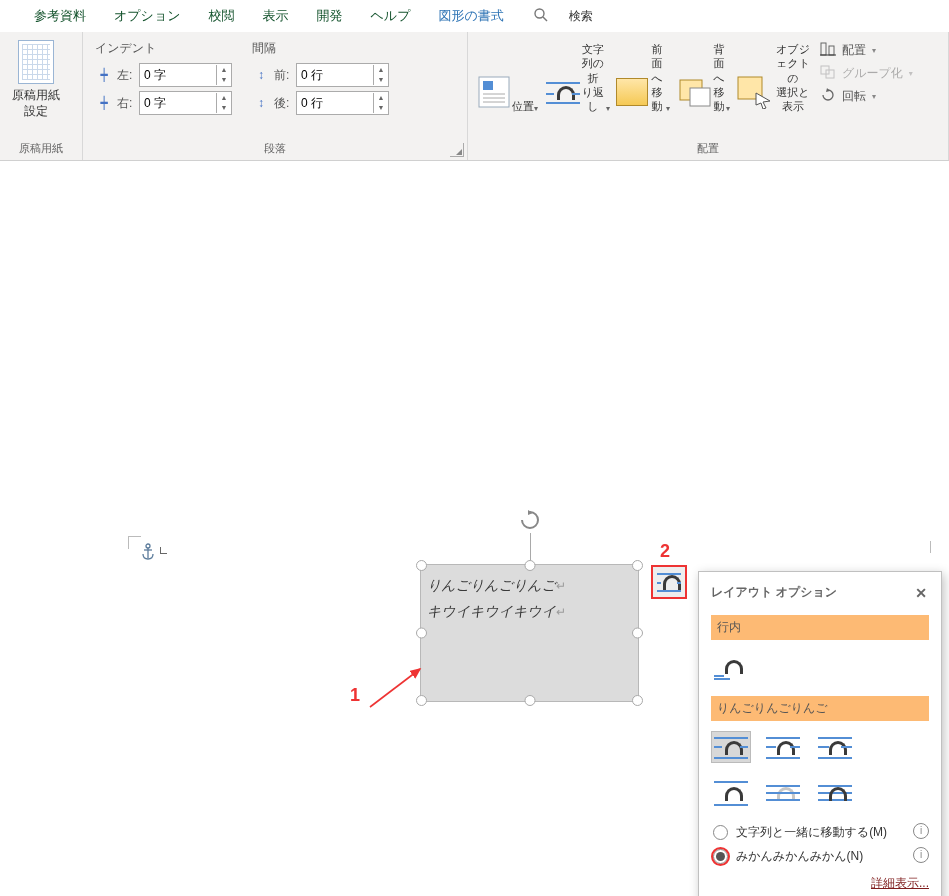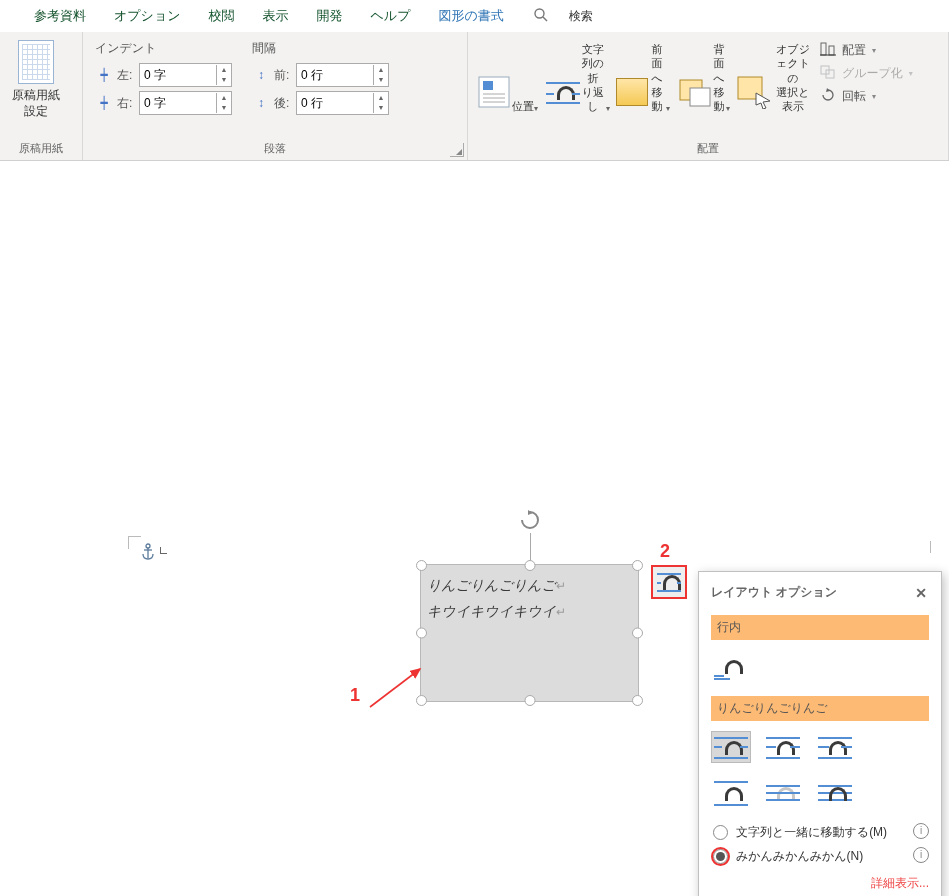--- a/index.html
+++ b/index.html
@@ -67,21 +67,21 @@
 .mini-wrap .arc{position:absolute;left:11px;top:6px;width:12px;height:11px;border:3px solid #3a3a3a;border-bottom:none;border-radius:10px 10px 0 0}
 .mini-wrap.light .arc{border-color:#c7c7c7}
 .mini-wrap .l{position:absolute;height:1.5px;background:#538ed5}
 .radio-row{display:flex;align-items:flex-start;gap:8px;margin:6px 0;padding-left:2px}
 .radio{width:13px;height:13px;border:1px solid #888;border-radius:50%;margin-top:2px;flex-shrink:0;position:relative}
 .radio.checked::after{content:"";position:absolute;inset:2px;border-radius:50%;background:#555}
 .radio-row.marked .radio{outline:2px solid #e33;outline-offset:0}
 .radio-lab{flex:1;line-height:1.5}
 .info-i{width:14px;height:14px;border:1px solid #888;border-radius:50%;text-align:center;font-size:10px;color:#888;line-height:13px;flex-shrink:0}
 .details-link{text-align:right;margin-top:10px}
-.details-link a{color:#ef4444;cursor:pointer}
+.details-link a{color:#7f1d1d;text-decoration:underline;cursor:pointer}
 .anno{position:absolute;color:#e33;font-weight:bold;font-size:18px;font-family:Arial}
 .arrow-svg{position:absolute;pointer-events:none}
 </style>
 </head>
 <body>
 
 <div class="ribbon-tabs">
   <div class="ribbon-tab">参考資料</div>
   <div class="ribbon-tab">オプション</div>
   <div class="ribbon-tab">校閲</div>

